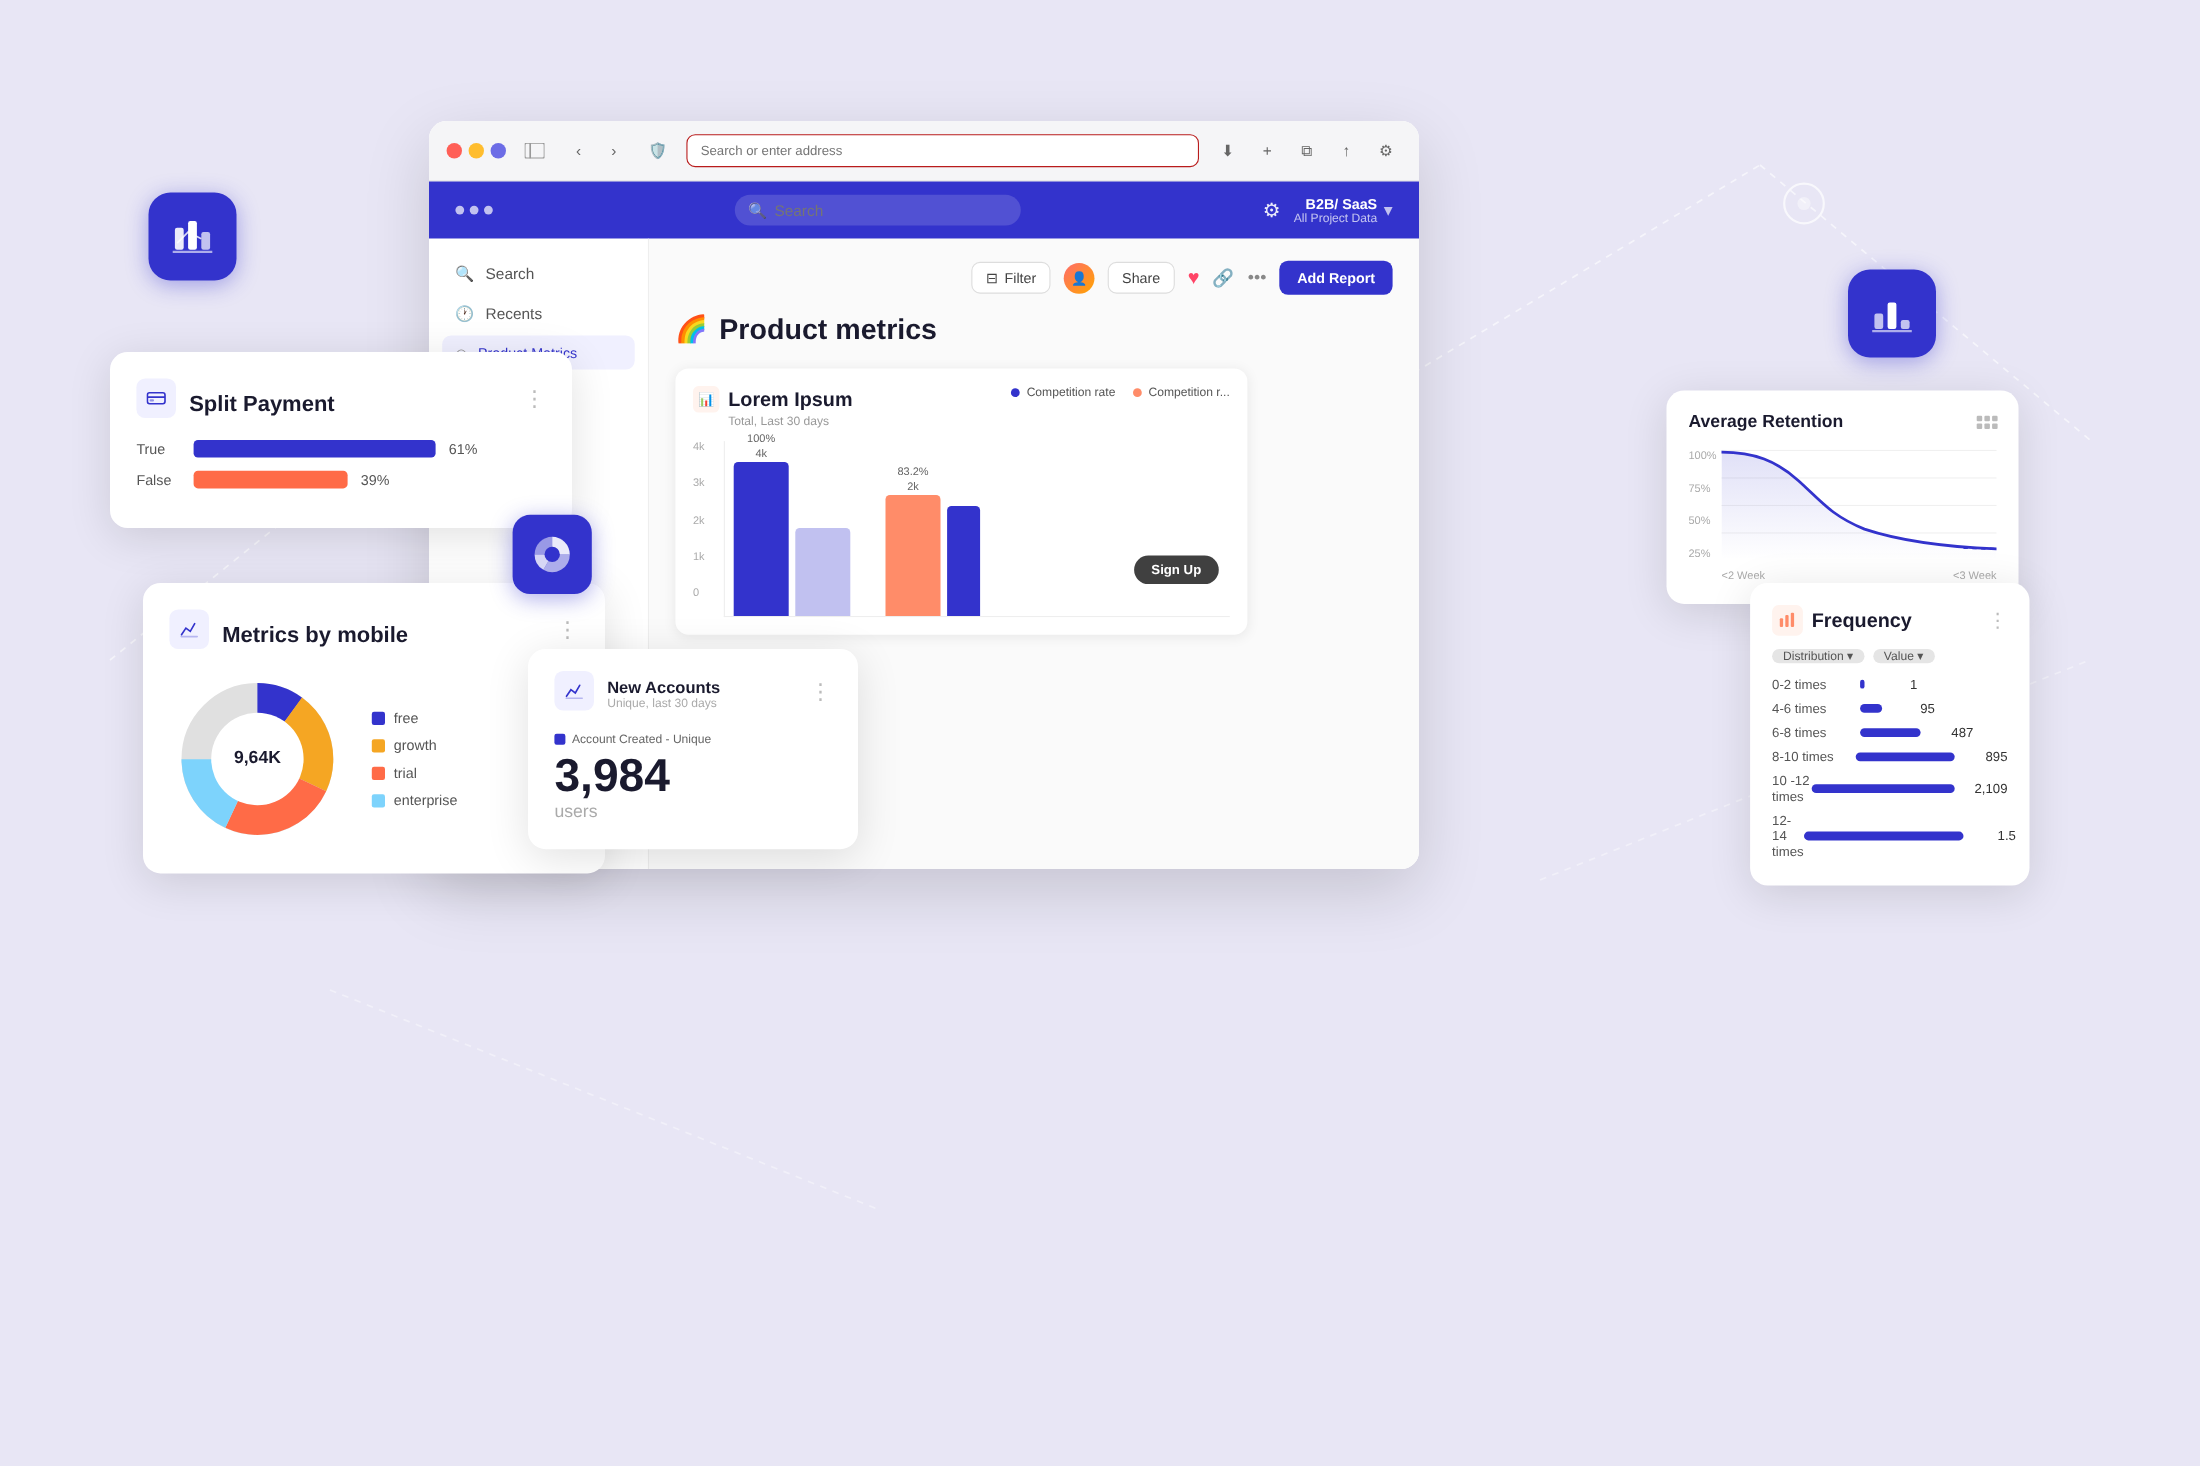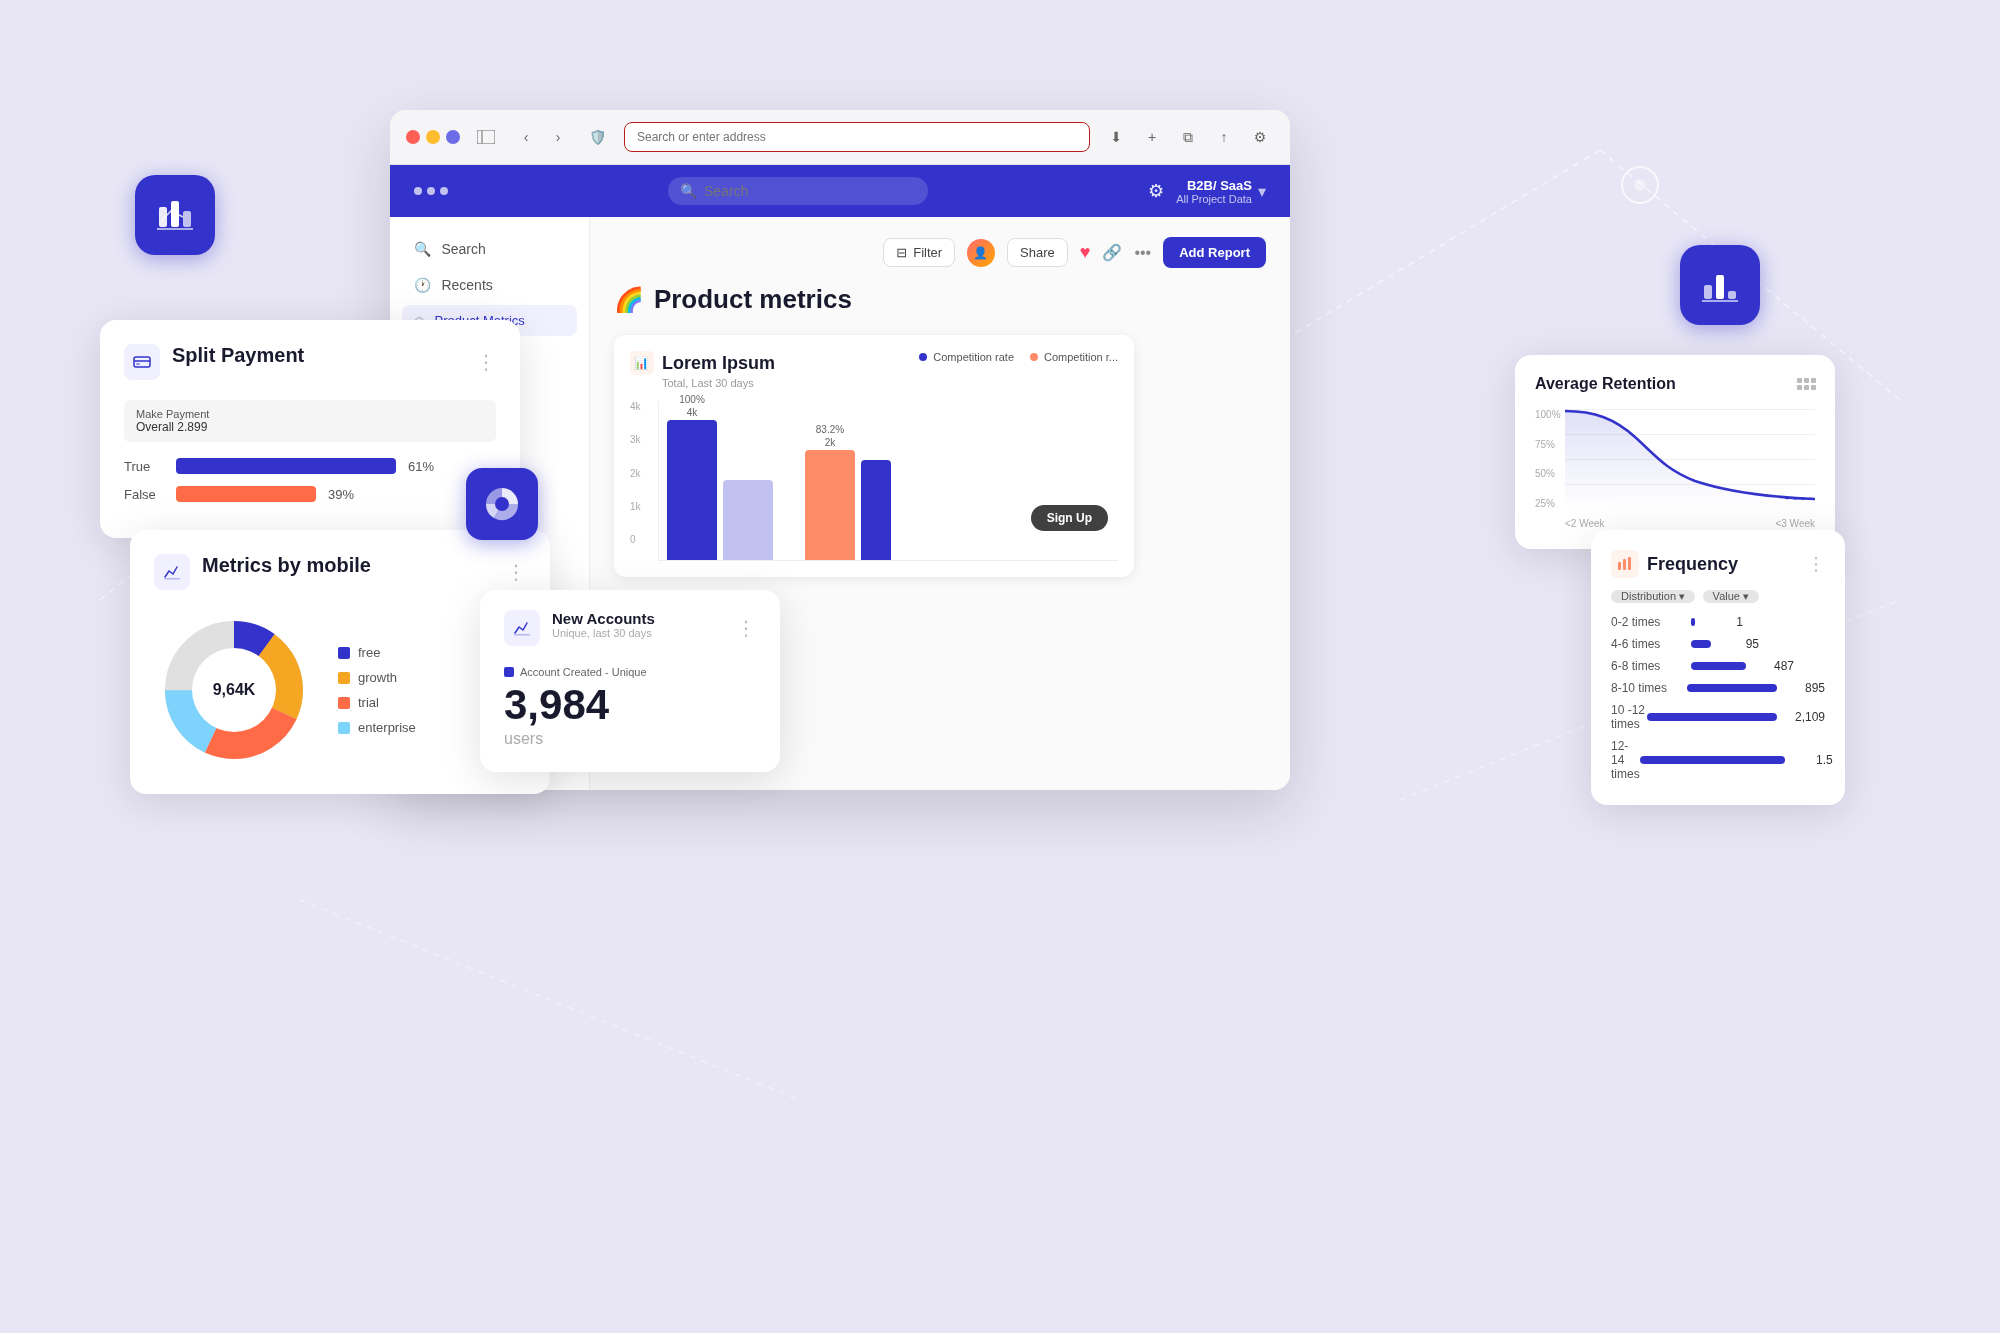--- a/index.html
+++ b/index.html
@@ -373,21 +373,21 @@
 
     .card-header {
       display: flex;
       align-items: center;
       justify-content: space-between;
       margin-bottom: 20px;
     }
 
     .card-header-left {
       display: flex;
-      align-items: flex-start;
+      align-items: flex-end;
       gap: 12px;
     }
 
     .card-icon {
       width: 36px;
       height: 36px;
       border-radius: 8px;
       background: #f0f0ff;
       display: flex;
       align-items: center;
@@ -956,24 +956,20 @@
           <rect x="1" y="4" width="16" height="10" rx="2" stroke="#3333cc" stroke-width="1.5" fill="none"></rect>
           <line x1="1" y1="8" x2="17" y2="8" stroke="#3333cc" stroke-width="1.5"></line>
           <rect x="3" y="10" width="4" height="2" rx="1" fill="#3333cc" opacity="0.5"></rect>
         </svg>
       </div>
       <span class="card-title">Split Payment</span>
     </div>
     <span class="card-dots">⋮</span>
   </div>
 
-  <div class="payment-label">
-    <div class="payment-label-title">Make Payment</div>
-    <div class="payment-label-value">Overall 2.899</div>
-  </div>
 
   <div class="bar-row">
     <span class="bar-row-label">True</span>
     <div class="bar-fill bar-fill-blue" style="width:220px;"></div>
     <span class="bar-row-pct">61%</span>
   </div>
 
   <div class="bar-row">
     <span class="bar-row-label">False</span>
     <div class="bar-fill bar-fill-orange" style="width:140px;"></div>

